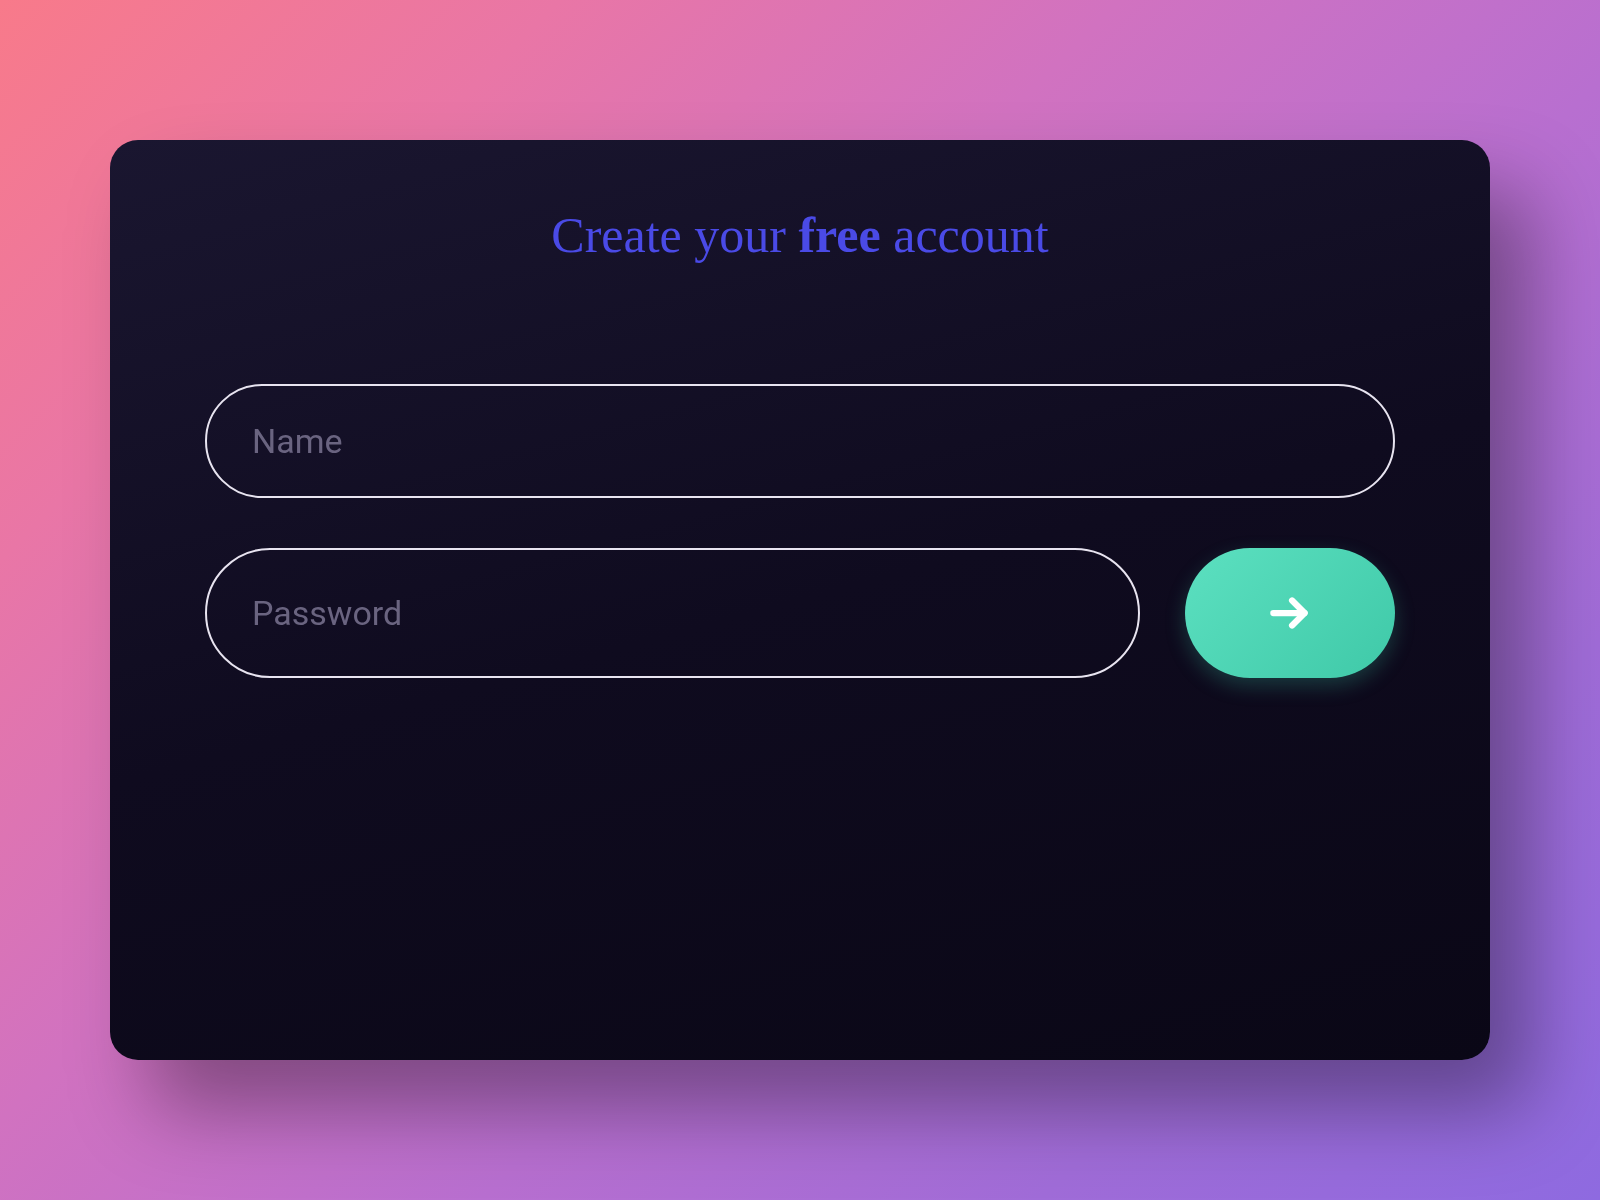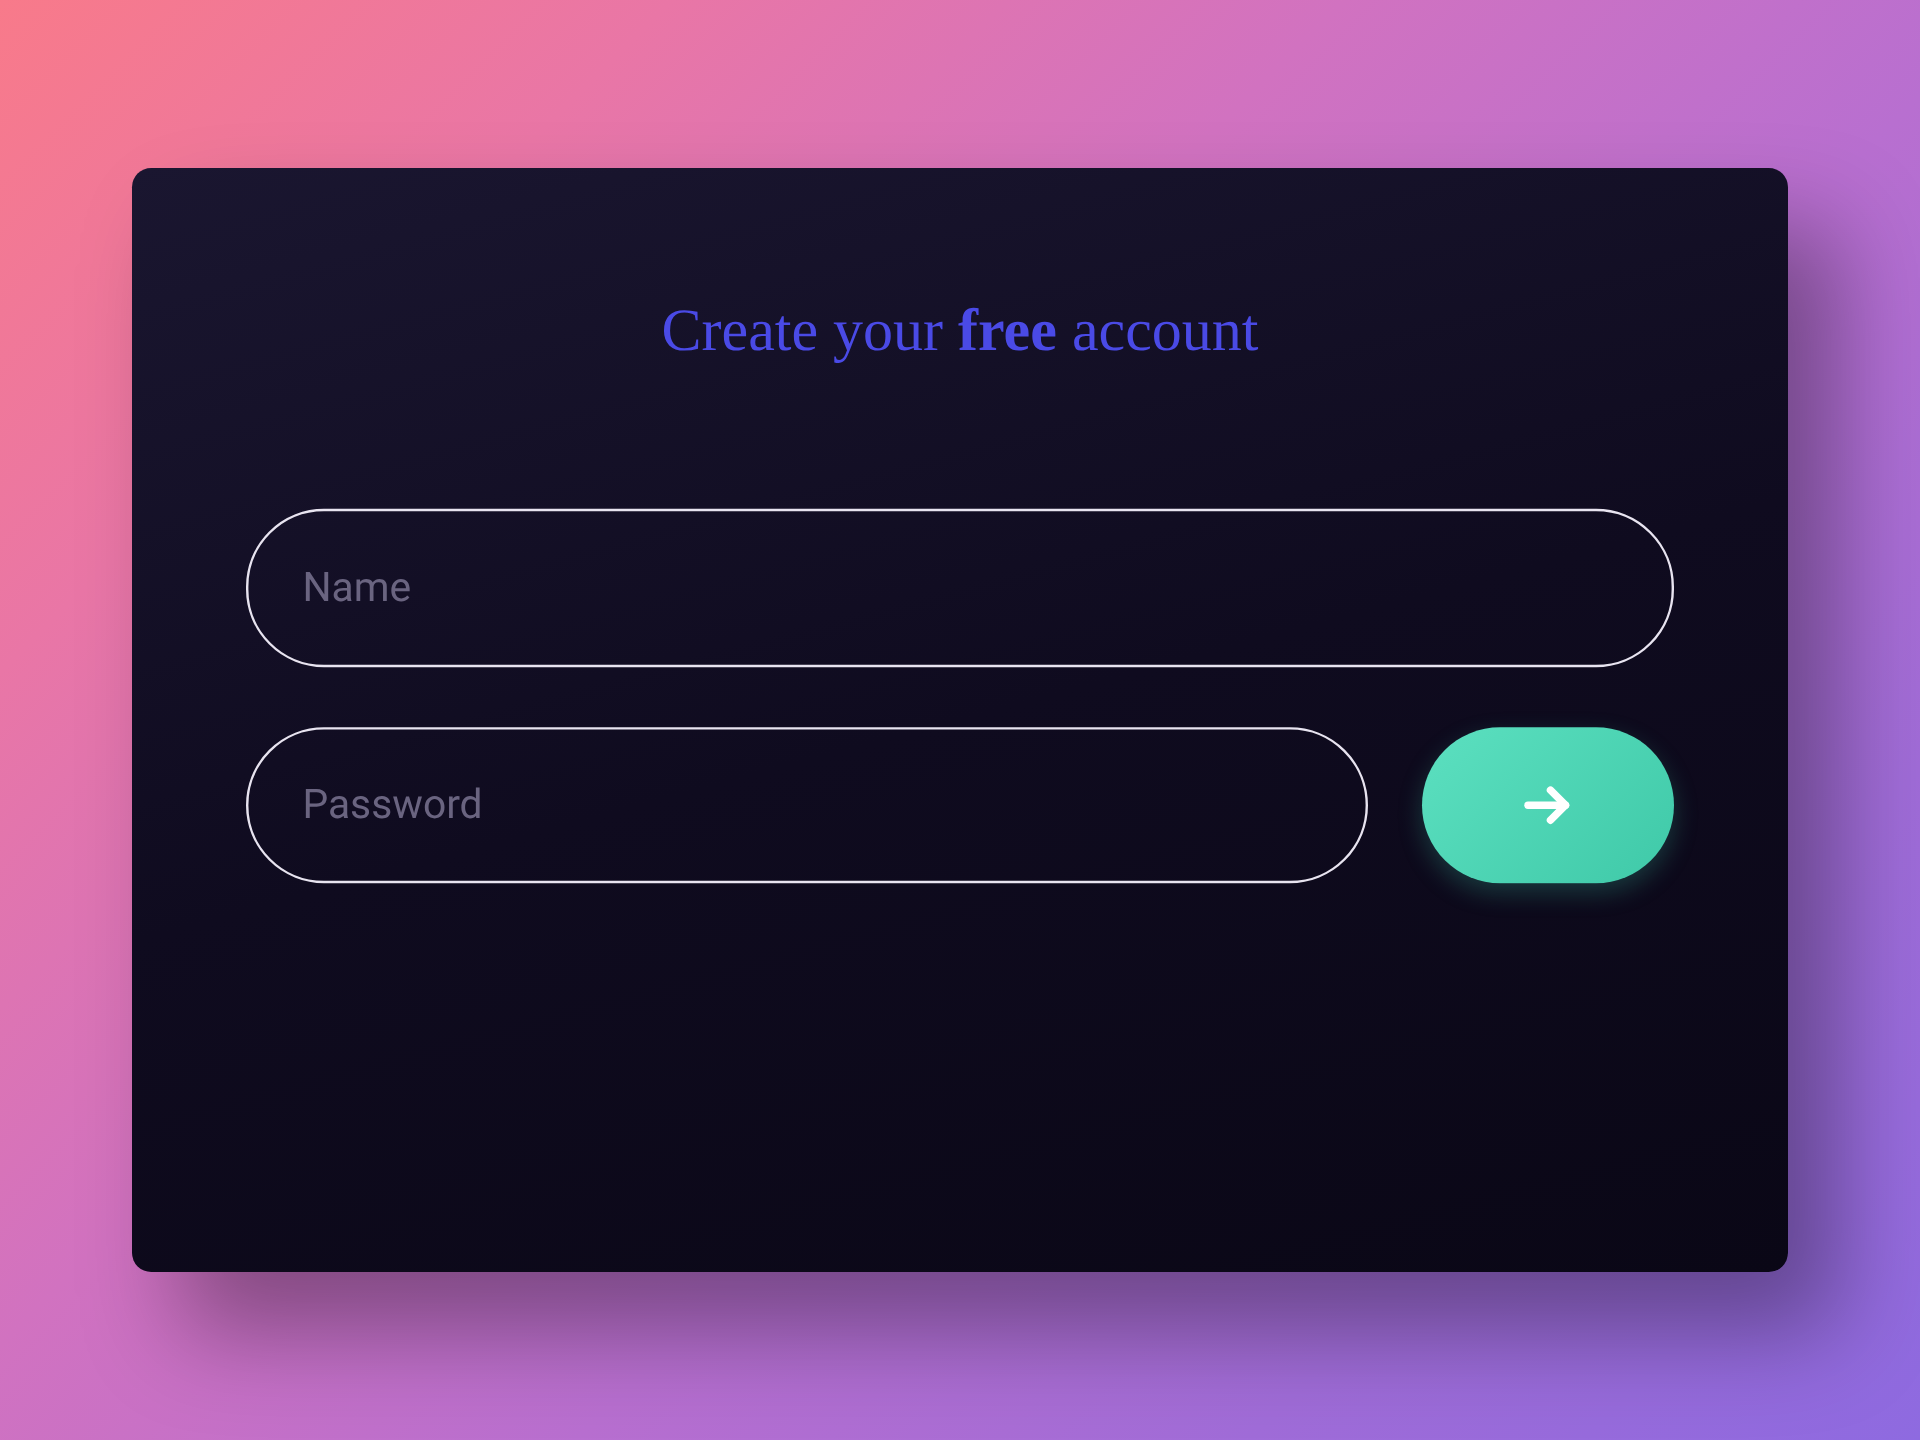--- a/index.html
+++ b/index.html
@@ -22,26 +22,26 @@
     align-items: center;
     justify-content: center;
     font-family: -apple-system, BlinkMacSystemFont, "Segoe UI", Roboto, sans-serif;
     overflow: hidden;
   }
   
   .card {
     width: 1380px;
     height: 920px;
     background: linear-gradient(165deg, #1a1630 0%, #0f0b1f 50%, #0a0716 100%);
-    border-radius: 16px;
+    border-radius: 28px;
     box-shadow: 40px 50px 80px rgba(0, 0, 0, 0.35);
     display: flex;
     flex-direction: column;
     align-items: center;
-    padding-top: 106px;
+    padding-top: 66px;
   }
   
   .title {
     font-family: Georgia, "Times New Roman", serif;
     font-size: 50px;
     color: #4a4ae6;
     font-weight: 400;
     margin-bottom: 120px;
   }
   
@@ -55,21 +55,21 @@
   }
   
   .row {
     display: flex;
     gap: 40px;
     margin-bottom: 50px;
   }
   
   .input-field {
     flex: 1;
-    height: 132px;
+    height: 114px;
     border: 2px solid #e8e4f0;
     border-radius: 65px;
     background: transparent;
     padding: 0 45px;
     font-size: 34px;
     color: #c0b8d0;
     font-family: inherit;
     outline: none;
   }
   

